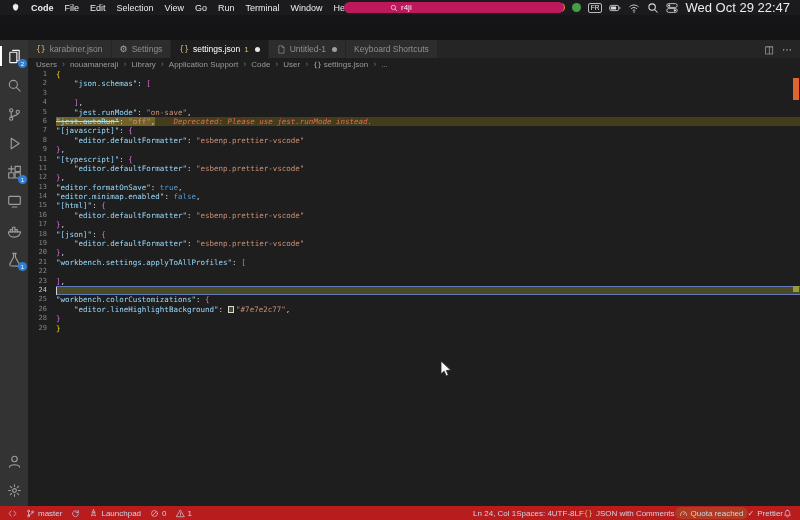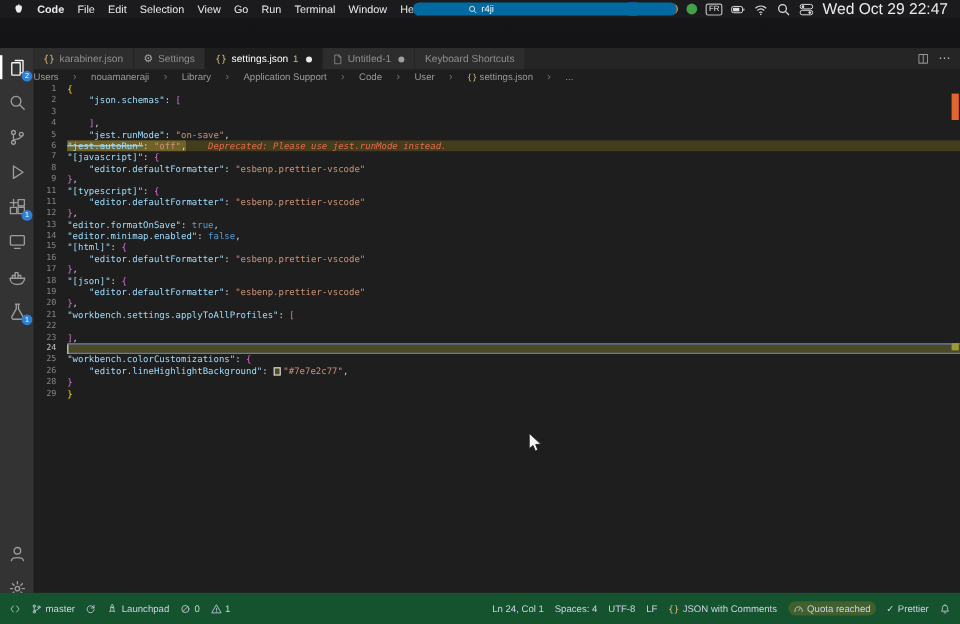--- a/index.html
+++ b/index.html
@@ -6,21 +6,21 @@
 html,body{width:800px;height:520px}
 body{background:linear-gradient(#151517,#0a0a0c);font-family:"Liberation Sans",sans-serif;overflow:hidden;position:relative;color:#ddd}
 
 
 .menubar{position:absolute;top:0;left:0;right:0;height:15px;background:#1b1b1d;display:flex;align-items:center;padding:0 10px;gap:11px;font-size:9px;color:#ececec;z-index:10}
 .apple{display:flex;align-items:center}
 .apple svg{width:10px;height:11px;display:block}
 .menu-items{display:flex;gap:11px;align-items:center}
 .menu-item{cursor:default;white-space:nowrap}
 .app-name{font-weight:700}
-.mb-search{position:absolute;left:344px;top:2px;width:220px;height:11px;background:#0369a1;border-radius:5.5px;display:flex;align-items:center;gap:3px;padding-left:46px;font-size:8px;color:#f2f2f2}
+.mb-search{position:absolute;left:344px;top:2px;width:220px;height:11px;background:#be185d;border-radius:5.5px;display:flex;align-items:center;gap:3px;padding-left:46px;font-size:8px;color:#f2f2f2}
 .mb-search svg{width:8px;height:8px;display:block}
 .mb-right{margin-left:auto;display:flex;align-items:center;gap:7px}
 .mb-right svg{width:12px;height:12px;display:block}
 .shield{background:#3478f6;color:#fff;font-size:7px;font-weight:700;min-width:11px;height:11px;border-radius:3px;display:flex;align-items:center;justify-content:center;padding:0 1px}
 .dot{width:9px;height:9px;border-radius:50%;display:inline-block}
 .dot.pink{background:#e75a7c}
 .dot.orange{background:#e8883a}
 .dot.green{background:#43a047}
 .frbadge{border:1px solid #bbb;border-radius:2px;font-size:6.5px;padding:0 2px;height:10px;display:flex;align-items:center;color:#eee}
 .clock{font-size:13px;white-space:nowrap}
@@ -46,21 +46,21 @@
 .tab-icon svg{width:9px;height:9px;display:block}
 .tab-badge{color:#d7ba7d;font-size:8px}
 .tab-dot{width:5px;height:5px;border-radius:50%;background:#9f9f9f;margin-left:2px}
 .tab.active .tab-dot{background:#e8e8e8}
 .tab-actions{margin-left:auto;display:flex;align-items:center;gap:8px;padding:0 8px;color:#bdbdbd;font-size:10px}
 .glyph-braces{color:#d7ba7d;font-family:"DejaVu Sans Mono",monospace;font-size:8px}
 .glyph-gear{color:#a8a8a8;font-size:9px}
 .glyph-check{font-size:8px}
 
 
-.breadcrumb{position:absolute;left:28px;right:0;top:18px;height:12px;display:flex;align-items:center;gap:12px;padding:0 0;font-size:8px;color:#9a9a9a;background:#1e1e1e;z-index:2}
+.breadcrumb{position:absolute;left:28px;right:0;top:18px;height:12px;display:flex;align-items:center;gap:5px;padding:0 8px;font-size:8px;color:#9a9a9a;background:#1e1e1e;z-index:2}
 .bc-sep{color:#6e6e6e;font-size:9px}
 .bc-item{display:flex;align-items:center;gap:2px;cursor:pointer}
 .bc-item .glyph-braces{font-size:7px}
 
 
 .editor{position:absolute;left:28px;right:0;top:30px;bottom:14px;background:#1e1e1e;overflow:hidden}
 .lines{position:relative}
 .code-line{display:flex;height:9.4px;align-items:stretch;font-family:"DejaVu Sans Mono",monospace;font-size:7.5px;line-height:9.4px;white-space:pre}
 .ln{flex:none;width:28px;text-align:right;padding-right:9px;color:#858585;font-size:7px}
 .code{flex:1;position:relative}
@@ -76,23 +76,23 @@
 .tok-dpunct{color:#d4d4d4;background:rgba(187,160,60,.38)}
 .code-line.dep .code{background:rgba(120,104,32,.42)}
 .code-line.current .code{background:rgba(126,126,44,.47);box-shadow:inset 0 1px 0 rgba(100,123,199,.95),inset 0 -1px 0 rgba(100,123,199,.95)}
 .code-line.current .ln{color:#c6c6c6}
 .swatch{display:inline-block;width:6.5px;height:6.5px;border:1px solid #d8d8d8;vertical-align:-1px;margin-right:2px}
 .caret{display:inline-block;width:1px;height:8px;background:#d4d4d4;vertical-align:middle}
 .overview{position:absolute;top:0;right:0;width:8px;bottom:0}
 .ov-marker{position:absolute;right:1px;width:6px}
 
 
-.statusbar{position:absolute;left:0;right:0;bottom:0;height:26px;background:#14532d;display:flex;align-items:center;font-size:8px;color:#cdd3e6;padding:0 8px;z-index:5}
+.statusbar{position:absolute;left:0;right:0;bottom:0;height:14px;background:#b91c1c;display:flex;align-items:center;font-size:8px;color:#cdd3e6;padding:0 8px;z-index:5}
 .sb-left{display:flex;align-items:center;gap:9px}
-.sb-right{margin-left:auto;display:flex;align-items:center;gap:9px}
+.sb-right{margin-left:auto;display:flex;align-items:center;gap:0}
 .sb-seg{display:flex;align-items:center;gap:3px;white-space:nowrap;cursor:pointer}
 .sb-seg svg{width:9px;height:9px;display:block}
 .sb-seg .glyph-braces{font-size:7.5px}
 .status-quota{background:rgba(151,120,45,.35);border-radius:6px;padding:0 4px;height:12px}
 
 
 .cursor{position:absolute;left:440px;top:360px;width:12px;height:18px;z-index:20;pointer-events:none}
 </style>
 </head>
 <body>

